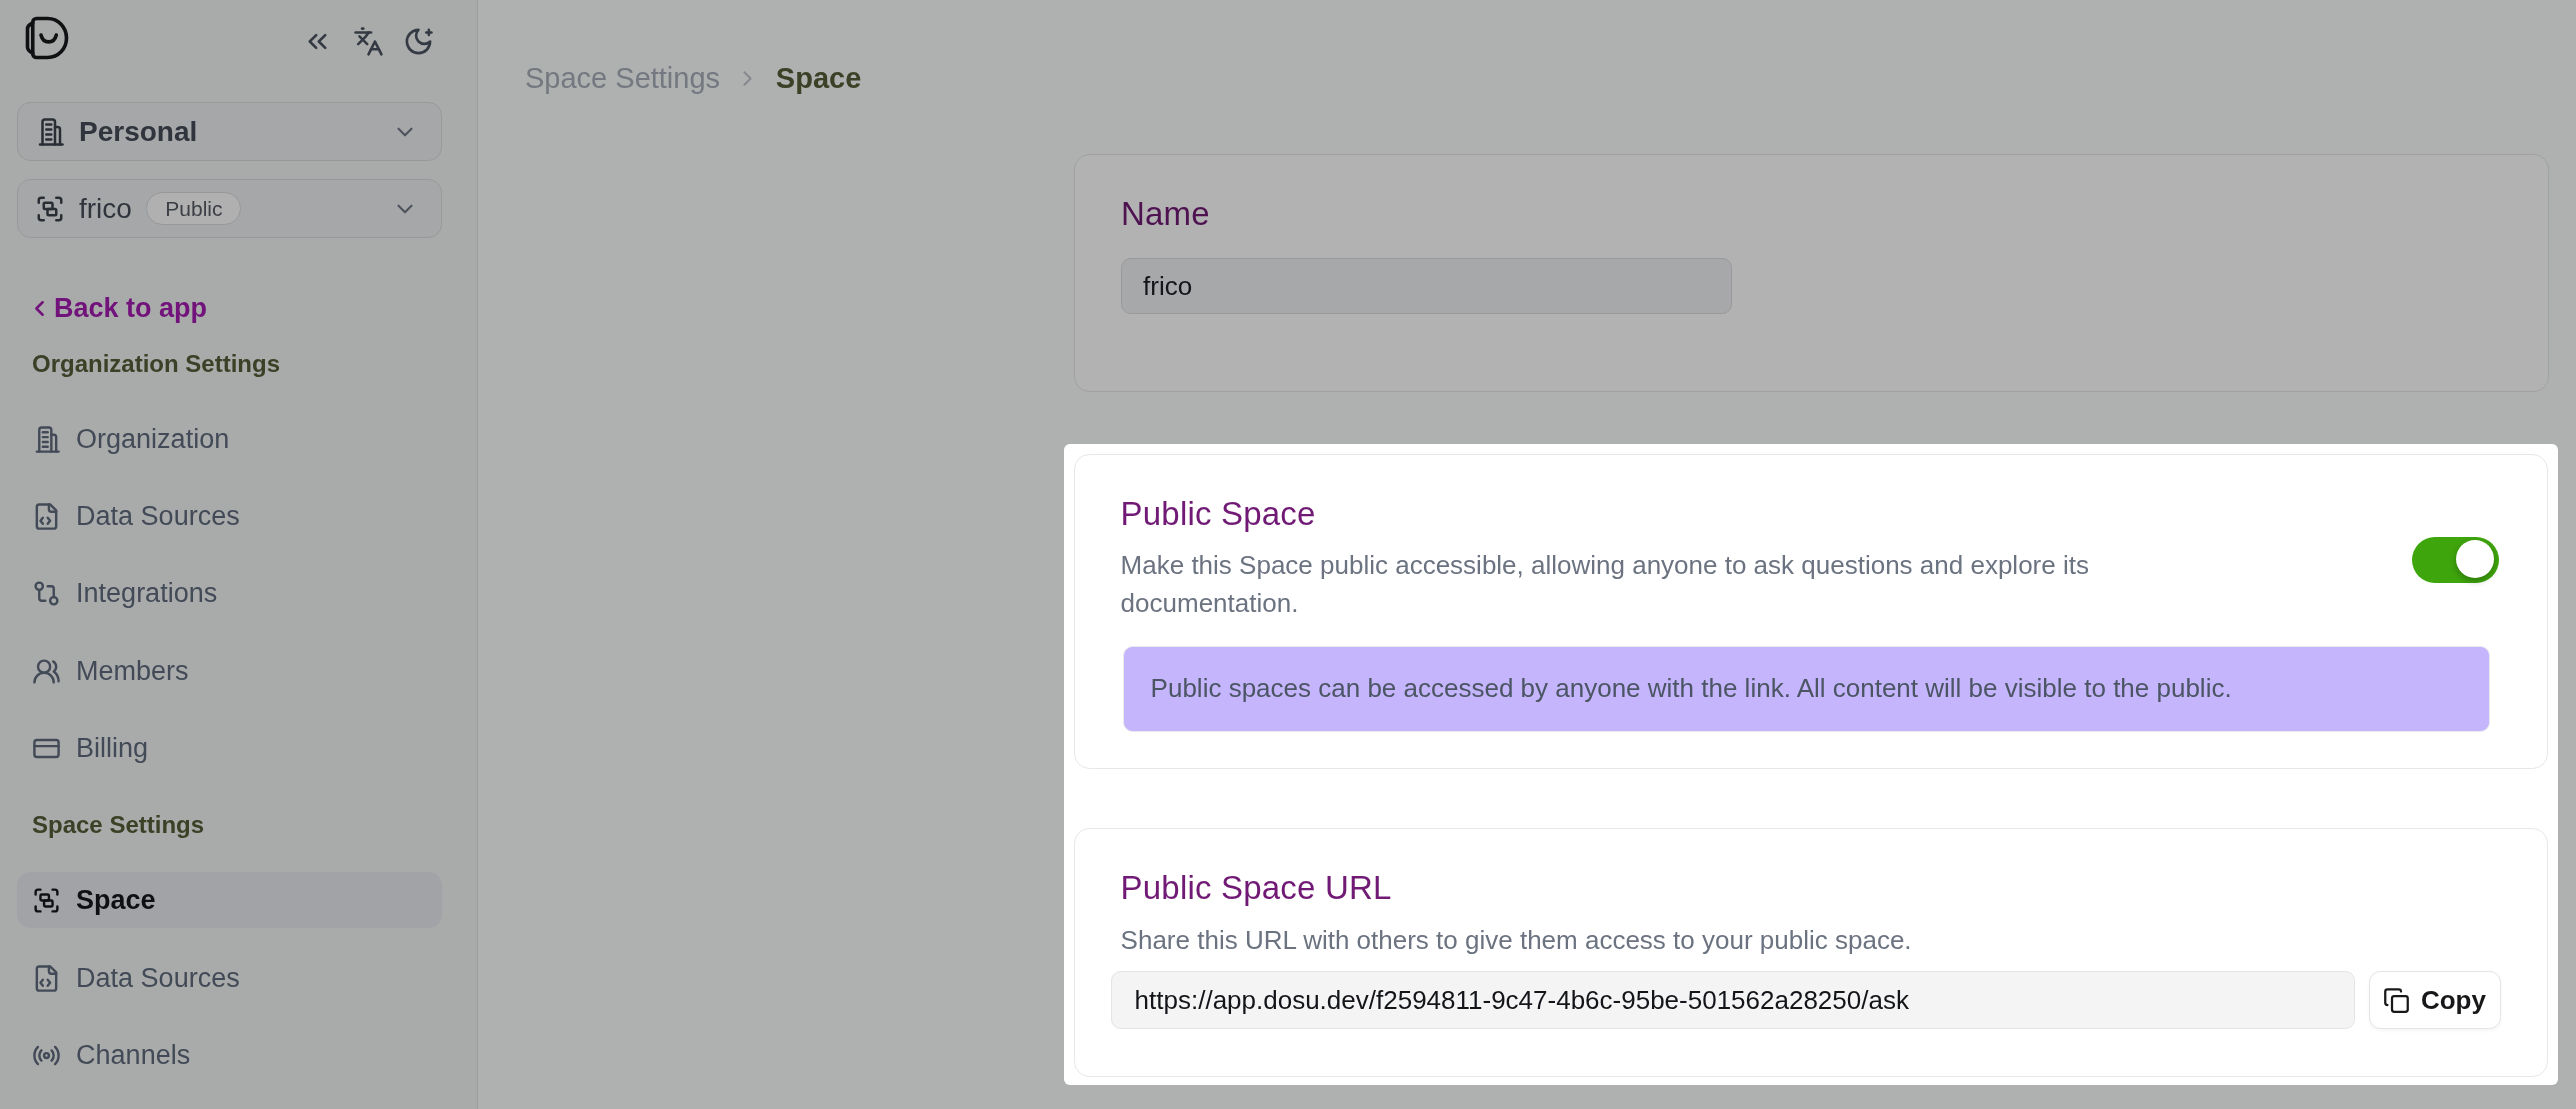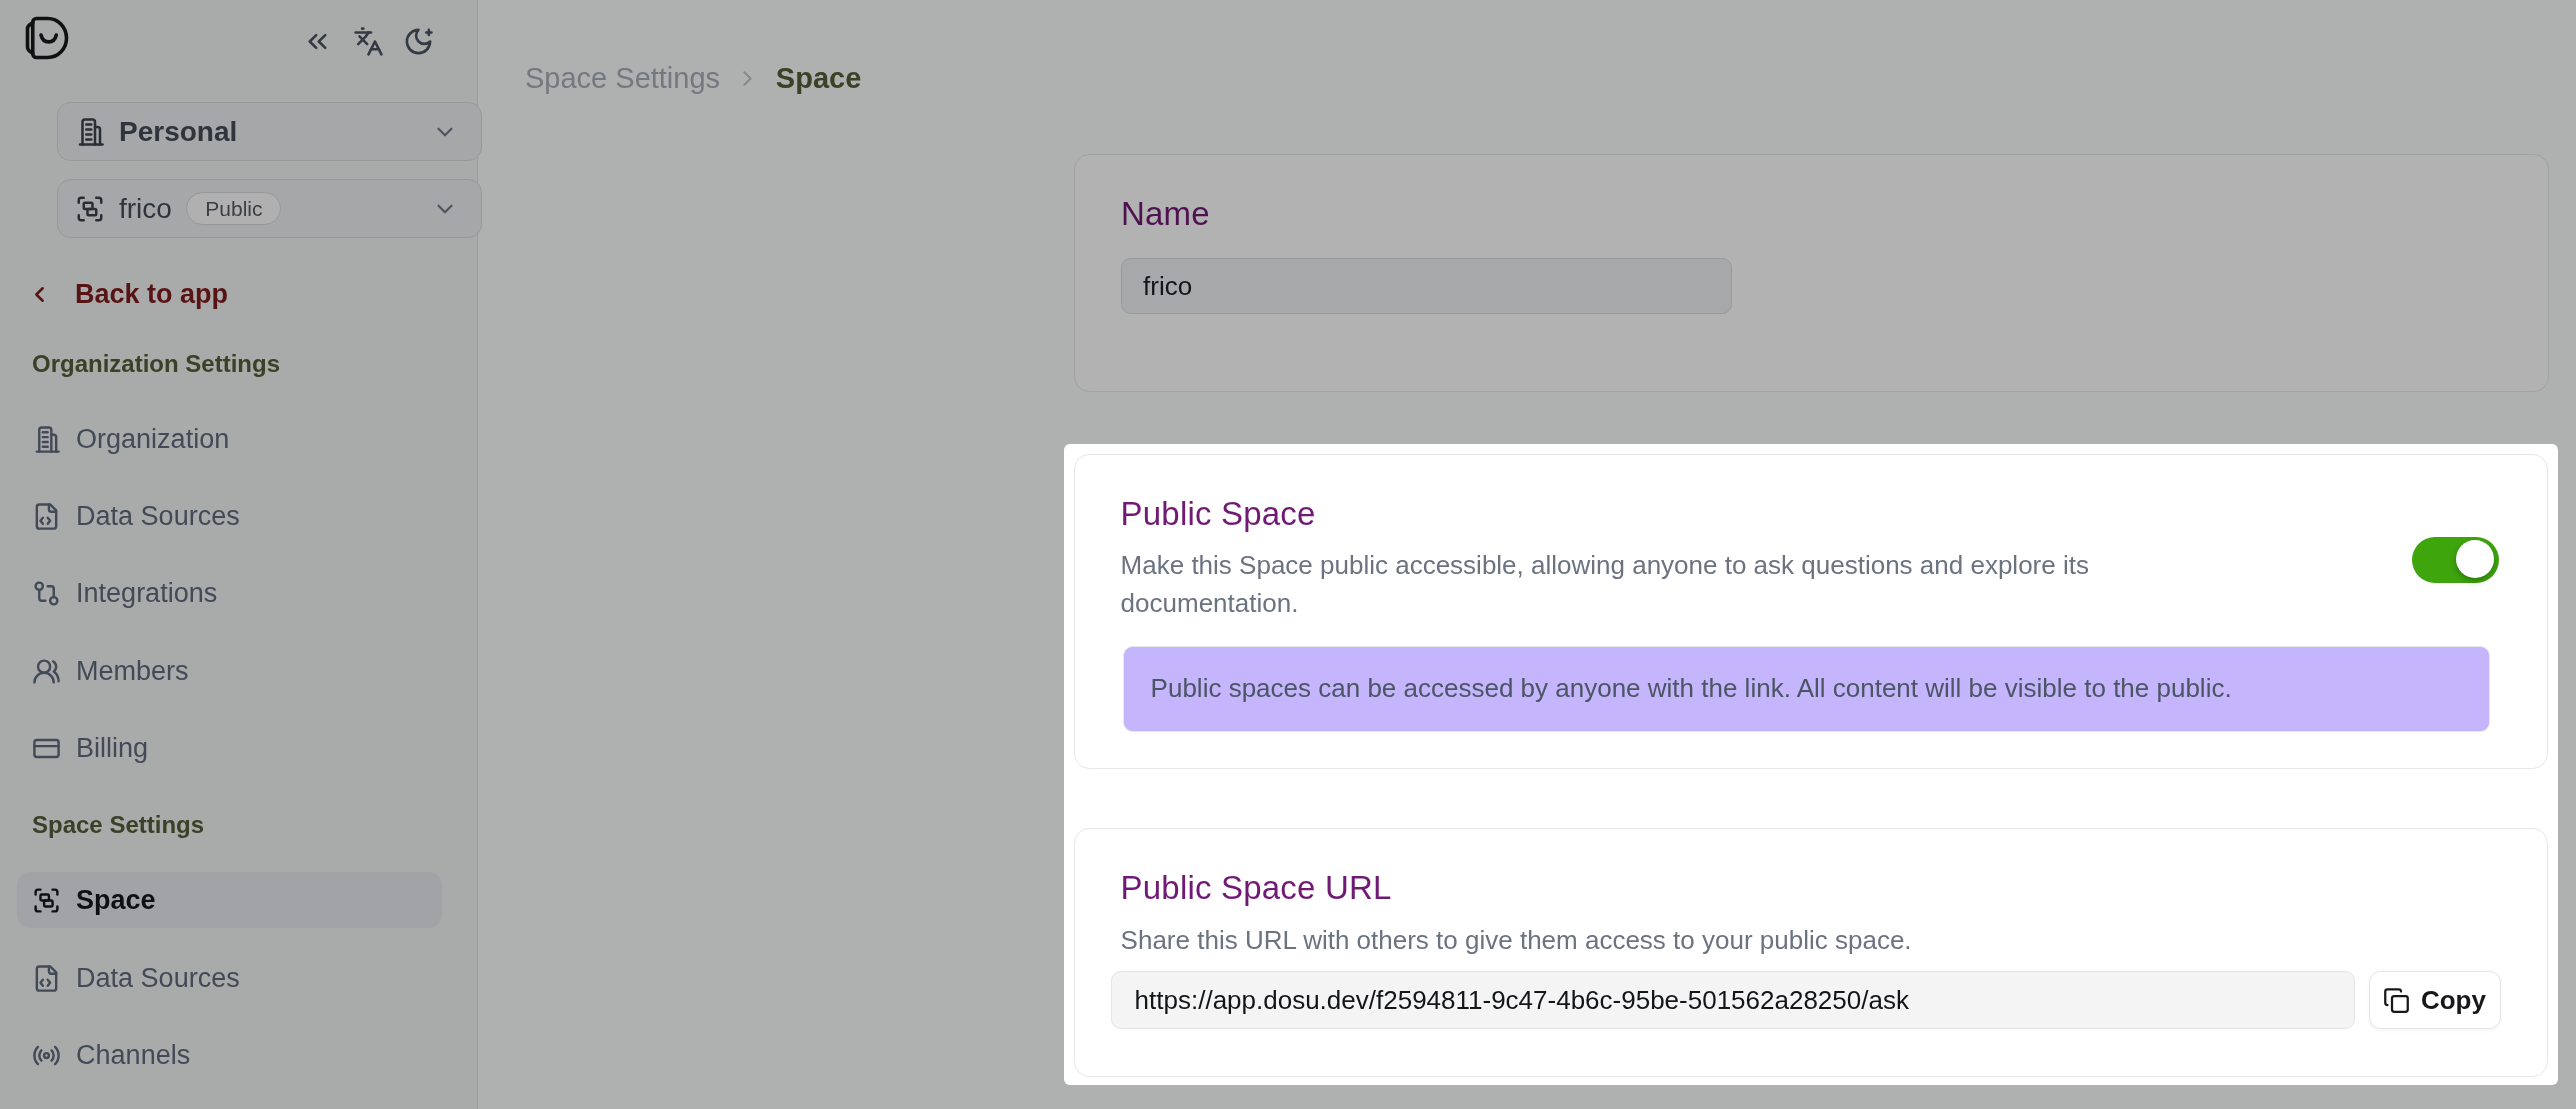--- a/index.html
+++ b/index.html
@@ -22,38 +22,37 @@
   .logo { position: absolute; left: 23px; top: 13.5px; width: 48px; height: 50px; color: #17191c; }
   .top-actions { position: absolute; right: 42px; top: 25px; display: flex; gap: 17.3px; }
   .icon-btn { width: 33px; height: 33px; color: #4b5360; display: flex; align-items: center; justify-content: center; background: none; border: none; cursor: pointer; }
   .icon-btn svg { width: 31px; height: 31px; }
 
   .switcher {
     position: absolute; left: 17.3px; width: 425px; height: 59px;
     background: #eef0f1; border: 1.9px solid #d9dadc; border-radius: 13.5px;
     display: flex; align-items: center; padding: 0 23px 0 16.3px; gap: 14.4px;
     cursor: pointer;
-    margin-left: 40px;
   }
   .switcher .sw-icon { width: 30px; height: 30px; color: #3c434d; flex: none; }
   .switcher .sw-label { font-size: 28px; font-weight: 600; color: #454d58; }
   .switcher .chev { margin-left: auto; width: 26px; height: 26px; color: #6f7987; }
   #org-switcher { top: 102px; }
   #space-switcher { top: 179px; }
   .badge-pill {
     height: 33px; padding: 0 18px; border-radius: 16.3px;
     background: #fdfdfd; border: 1.9px solid #d6d9dc;
     font-size: 21px; color: #565b63; display: inline-flex; align-items: center;
   }
   #space-switcher .sw-label { font-weight: 500; }
 
   .back-link {
-    position: absolute; left: 27px; top: 278px; height: 33px;
-    display: flex; align-items: center; gap: 23px;
-    font-size: 27px; font-weight: 700; color: #7f1d1d; cursor: pointer;
+    position: absolute; left: 27px; top: 292px; height: 33px;
+    display: flex; align-items: center; gap: 2px;
+    font-size: 27px; font-weight: 700; color: #a21caf; cursor: pointer;
   }
   .back-link svg { width: 25px; height: 25px; }
 
   .nav-header {
     position: absolute; left: 32px;
     font-size: 24px; font-weight: 700; color: #555e38;
   }
   .nav-item {
     position: absolute; left: 17.3px; width: 425px; height: 56px;
     border-radius: 13.5px;

